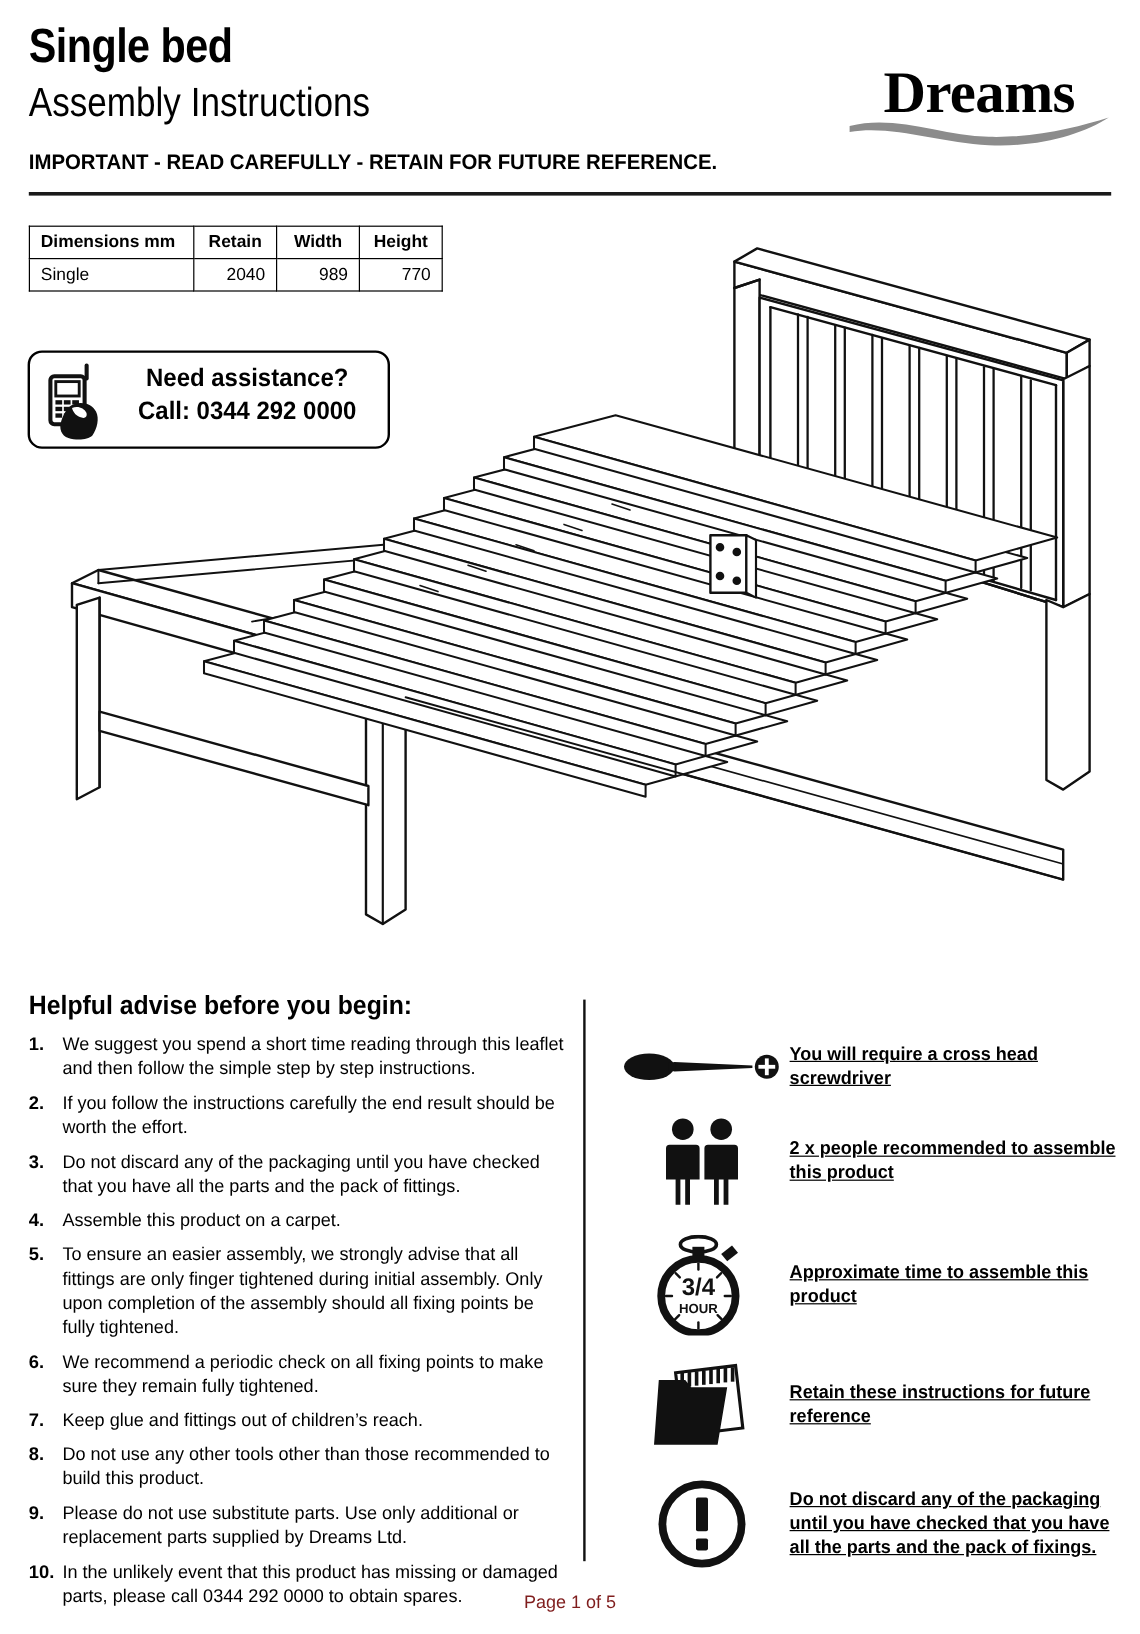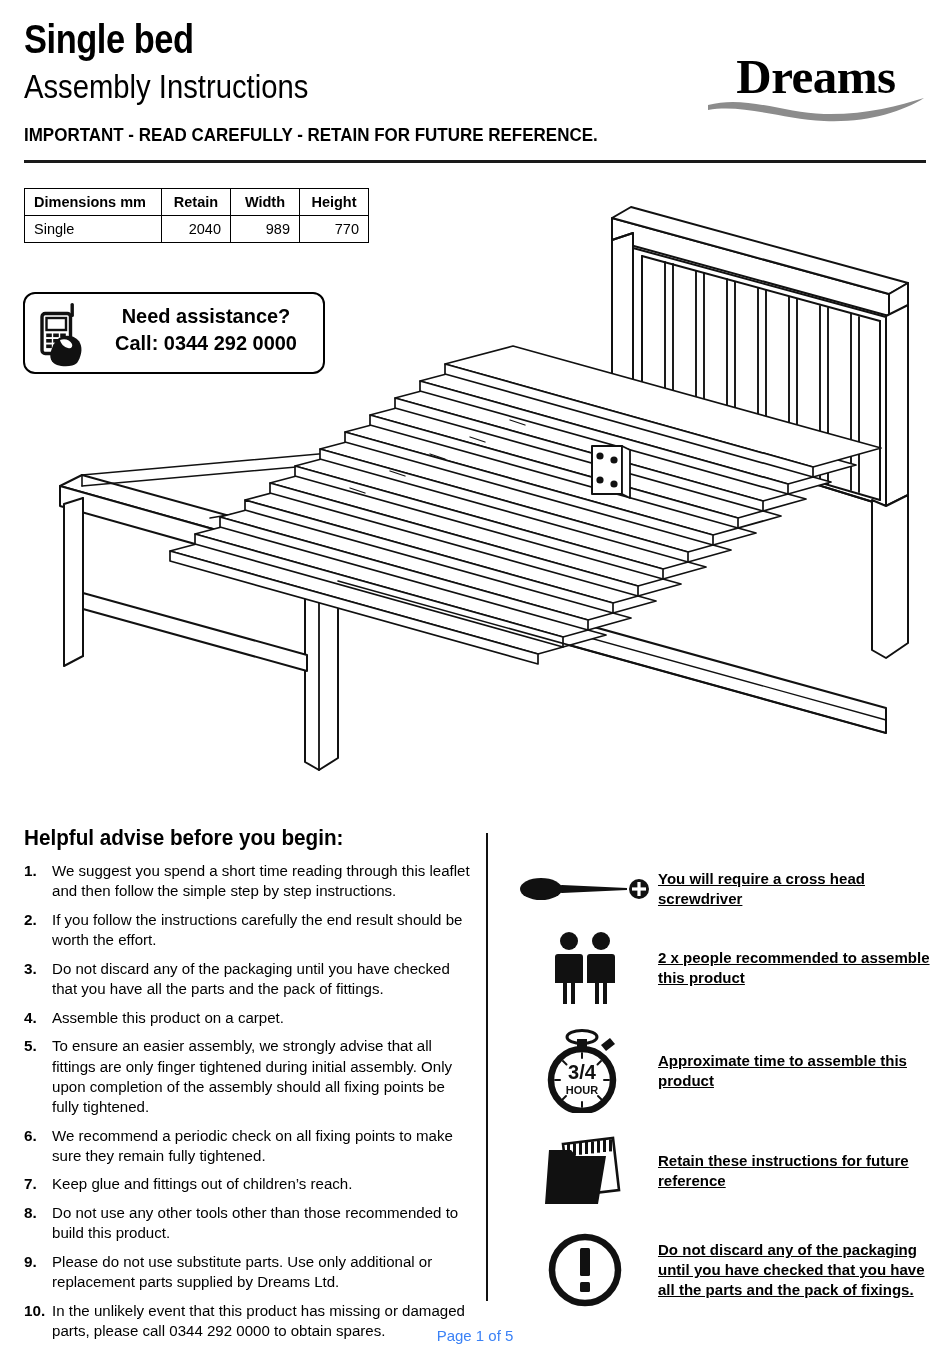--- a/index.html
+++ b/index.html
@@ -245,21 +245,21 @@
   #row-warning     { top: 1222px; height: 96px; }
 
   
   .footer {
     position: absolute;
     left: 0;
     top: 1327px;
     width: 950px;
     text-align: center;
     font-size: 15px;
-    color: #3b82f6;
+    color: #7f1d1d;
   }
 </style>
 </head>
 <body>
 
 <div class="page">
 
   <div class="hdr-title">Single bed</div>
   <div class="hdr-sub">Assembly Instructions</div>
   <div class="hdr-important">IMPORTANT - READ CAREFULLY - RETAIN FOR FUTURE REFERENCE.</div>

